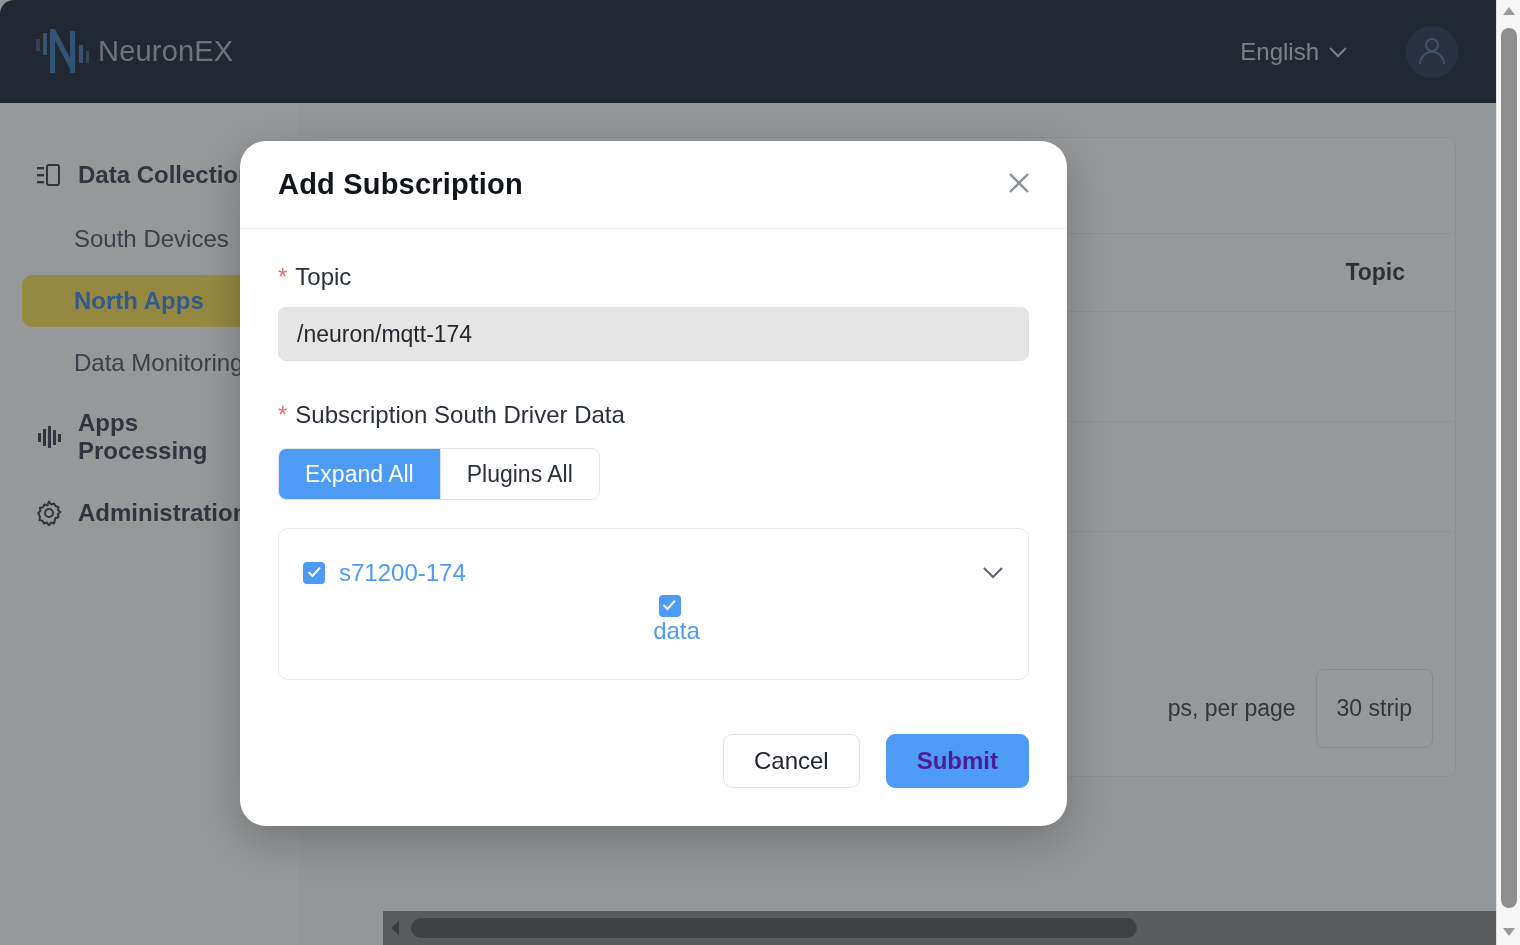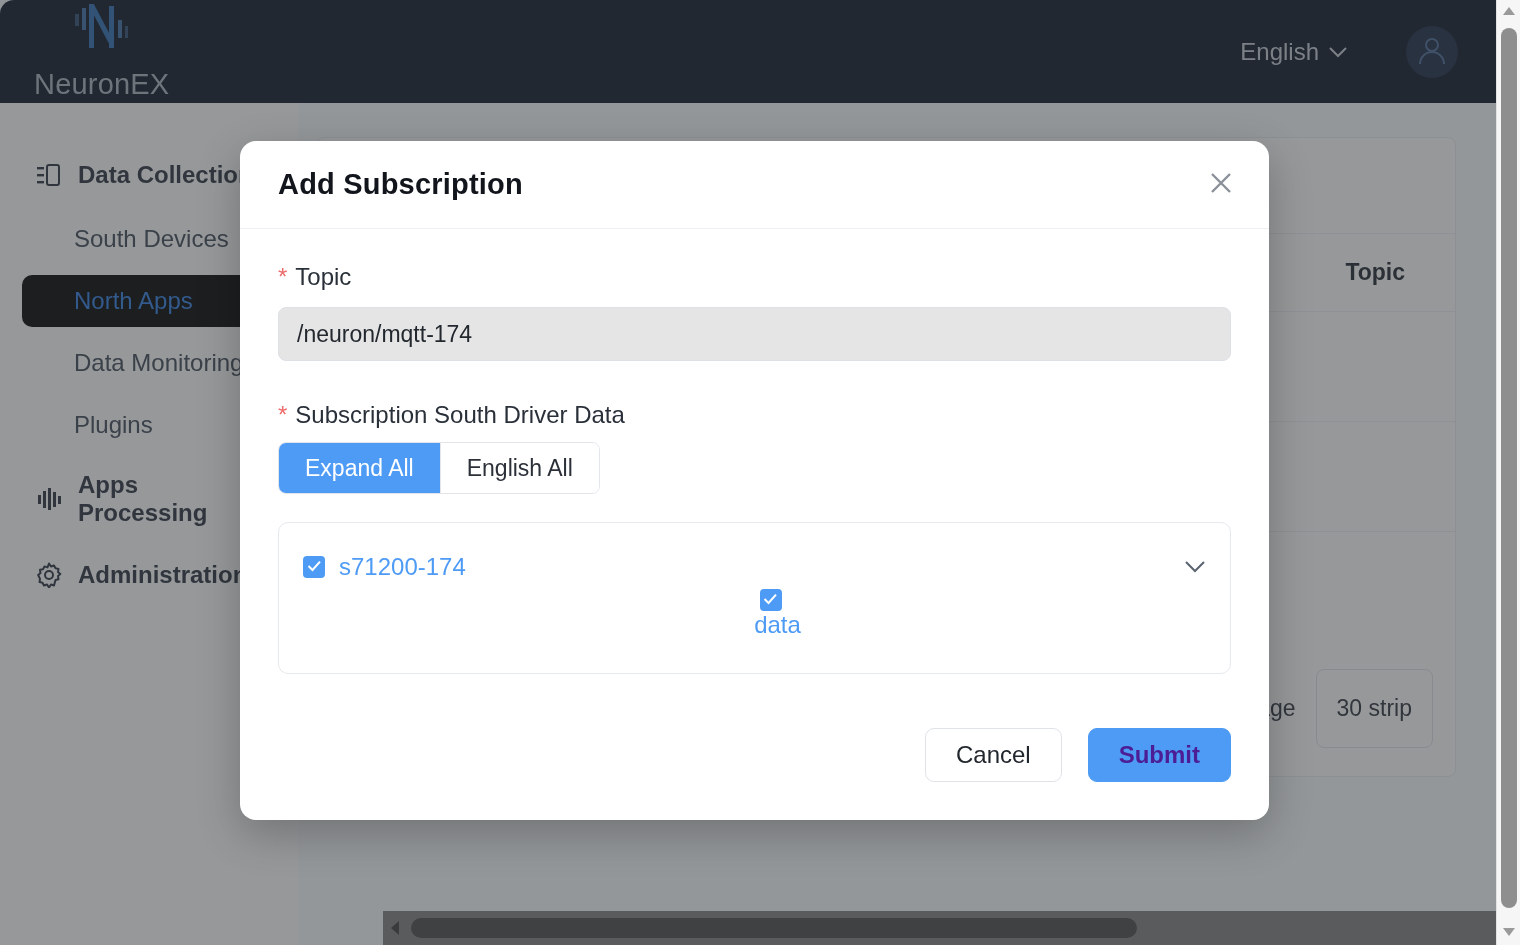--- a/index.html
+++ b/index.html
@@ -26,21 +26,21 @@
   .topbar {
     position: absolute;
     left: 0; top: 0;
     width: 1496px; height: 103px;
     background: #0d1526;
     border-top-left-radius: 14px;
     display: flex;
     align-items: center;
     padding: 0 38px 0 34px;
   }
-  .brand { display: flex; align-items: center; gap: 16px; flex-direction: column; }
+  .brand { display: flex; align-items: center; gap: 6px; }
   .brand-logo { width: 58px; height: 50px; display: block; }
   .brand-name {
     color: #aab3bd;
     font-size: 29px;
     letter-spacing: .2px;
   }
   .topbar-right {
     margin-left: auto;
     display: flex;
     align-items: center;
@@ -79,23 +79,23 @@
   }
   .nav-group .ico { width: 26px; height: 26px; flex: none; display:block; }
   .nav-item {
     padding: 12px 14px 12px 52px;
     font-size: 24px;
     color: #3f4956;
     border-radius: 10px;
     margin-bottom: 10px;
   }
   .nav-item.active {
-    background: #000000;
+    background: #fde047;
     color: #2f7de1;
-    font-weight: normal;
+    font-weight: bold;
   }
 
   .content {
     flex: 1;
     padding: 34px 40px 0 18px;
     position: relative;
   }
   .card {
     background: #ffffff;
     border: 1px solid #ebeef2;
@@ -178,23 +178,23 @@
     width: 16px; height: 880px;
     background: #8e8e8e;
     border-radius: 8px;
   }
   .vscroll .arr.bottom { position: absolute; bottom: 2px; left: 0; }
 
   
   .modal {
     position: absolute;
     left: 240px; top: 141px;
-    width: 1029px;
-    background: #ffffff;
-    border-radius: 16px;
+    width: 827px;
+    background: #ffffff;
+    border-radius: 26px;
     box-shadow: 0 14px 44px rgba(0,0,0,0.24);
     overflow: hidden;
   }
   .modal-head {
     height: 88px;
     display: flex; align-items: center;
     padding: 0 28px 0 38px;
     border-bottom: 1px solid #eceff3;
   }
   .modal-title {
@@ -229,21 +229,21 @@
     outline: none;
   }
 
   .section-label {
     margin-top: 40px;
     font-size: 24px; color: #2a3039;
     display: flex; align-items: baseline; gap: 8px;
   }
 
   .seg {
-    margin-top: 13px;
+    margin-top: 19px;
     display: inline-flex;
     border: 1px solid #e2e6ea;
     border-radius: 8px;
     overflow: hidden;
   }
   .seg-btn {
     padding: 0 26px;
     height: 50px;
     display: flex; align-items: center;
     font-size: 23px;
@@ -373,23 +373,20 @@
         </div>
 
         <div class="nav-item active">
           <span>North Apps</span>
         </div>
 
         <div class="nav-item">
           <span>Data Monitoring</span>
         </div>
 
-        <div class="nav-item">
-          <span>Plugins</span>
-        </div>
 
         <div class="nav-group">
           <span>
             <svg class="ico" viewBox="0 0 26 26">
               <rect x="2" y="9" width="3" height="9" fill="#2c3440"></rect>
               <rect x="7" y="5" width="3" height="17" fill="#2c3440"></rect>
               <rect x="12" y="2" width="3" height="22" fill="#2c3440"></rect>
               <rect x="17" y="6" width="3" height="15" fill="#2c3440"></rect>
               <rect x="22" y="10" width="3" height="8" fill="#2c3440"></rect>
             </svg>
@@ -462,21 +459,21 @@
       </div>
       <input class="text-input" type="text" value="/neuron/mqtt-174" style="">
 
       <div class="section-label">
         <span class="req">*</span>
         <span>Subscription South Driver Data</span>
       </div>
 
       <div class="seg">
         <div class="seg-btn active">Expand All</div>
-        <div class="seg-btn">English All</div>
+        <div class="seg-btn">Plugins All</div>
       </div>
 
       <div class="tree">
         <div class="tree-node">
           <span class="cbx">
             <span>
               <svg width="15" height="12" viewBox="0 0 15 12">
                 <path d="M1.5 6 L5.5 10 L13 1.6" stroke="#ffffff" stroke-width="2" fill="none"></path>
               </svg>
             </span>

